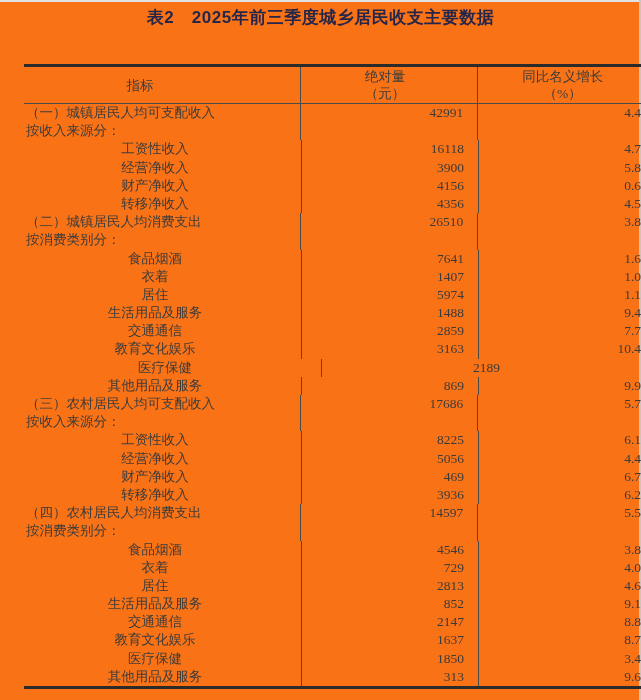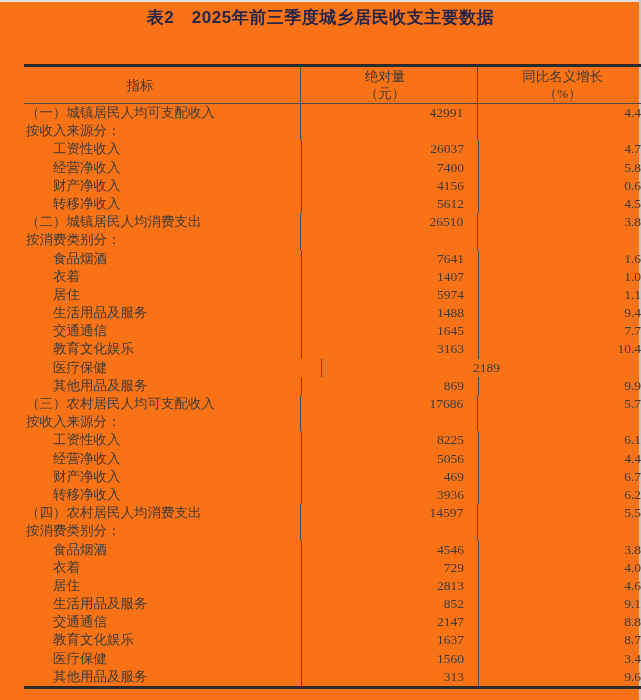--- a/index.html
+++ b/index.html
@@ -72,21 +72,21 @@
   }
   .c1 { width: 253px; }
   .c2 { width: 185px; border-left: 1px solid #4a4a4a; margin-left: 44px; }
   .c3 { width: 185px; border-left: 1px solid #4a4a4a; margin-left: 8px; }
   .row .cell {
     font-size: 13.5px;
     line-height: 18.2px;
     white-space: nowrap;
   }
   .row .c1 { padding-left: 2px; }
-  .row .c1.ind { padding-left: 29px; }
+  .row .c1.ind { padding-left: 29px; text-align: center; }
   .row .c2, .row .c3 {
     text-align: right;
     padding-right: 6px;
   }
 </style>
 </head>
 <body>
 
 <div class="page">
   <div class="page-top-edge"></div>
@@ -114,36 +114,36 @@
           <div class="cell c2">42991</div>
           <div class="cell c3">4.4</div>
         </div>
         <div class="row">
           <div class="cell c1">按收入来源分：</div>
           <div class="cell c2"></div>
           <div class="cell c3"></div>
         </div>
         <div class="row">
           <div class="cell c1 ind">工资性收入</div>
-          <div class="cell c2">26037</div>
+          <div class="cell c2">16118</div>
           <div class="cell c3">4.7</div>
         </div>
         <div class="row">
           <div class="cell c1 ind">经营净收入</div>
-          <div class="cell c2">7400</div>
+          <div class="cell c2">3900</div>
           <div class="cell c3">5.8</div>
         </div>
         <div class="row">
           <div class="cell c1 ind">财产净收入</div>
           <div class="cell c2">4156</div>
           <div class="cell c3">0.6</div>
         </div>
         <div class="row">
           <div class="cell c1 ind">转移净收入</div>
-          <div class="cell c2">5612</div>
+          <div class="cell c2">4356</div>
           <div class="cell c3">4.5</div>
         </div>
         <div class="row">
           <div class="cell c1">（二）城镇居民人均消费支出</div>
           <div class="cell c2">26510</div>
           <div class="cell c3">3.8</div>
         </div>
         <div class="row">
           <div class="cell c1">按消费类别分：</div>
           <div class="cell c2"></div>
@@ -164,21 +164,21 @@
           <div class="cell c2">5974</div>
           <div class="cell c3">1.1</div>
         </div>
         <div class="row">
           <div class="cell c1 ind">生活用品及服务</div>
           <div class="cell c2">1488</div>
           <div class="cell c3">9.4</div>
         </div>
         <div class="row">
           <div class="cell c1 ind">交通通信</div>
-          <div class="cell c2">1645</div>
+          <div class="cell c2">2859</div>
           <div class="cell c3">7.7</div>
         </div>
         <div class="row">
           <div class="cell c1 ind">教育文化娱乐</div>
           <div class="cell c2">3163</div>
           <div class="cell c3">10.4</div>
         </div>
         <div class="row">
           <div class="cell c1 ind">医疗保健</div>
           <div class="cell c2">2189</div>
@@ -253,21 +253,21 @@
           <div class="cell c2">2147</div>
           <div class="cell c3">8.8</div>
         </div>
         <div class="row">
           <div class="cell c1 ind">教育文化娱乐</div>
           <div class="cell c2">1637</div>
           <div class="cell c3">8.7</div>
         </div>
         <div class="row">
           <div class="cell c1 ind">医疗保健</div>
-          <div class="cell c2">1560</div>
+          <div class="cell c2">1850</div>
           <div class="cell c3">3.4</div>
         </div>
         <div class="row">
           <div class="cell c1 ind">其他用品及服务</div>
           <div class="cell c2">313</div>
           <div class="cell c3">9.6</div>
         </div>
       </div>
   </div>
 </div>

